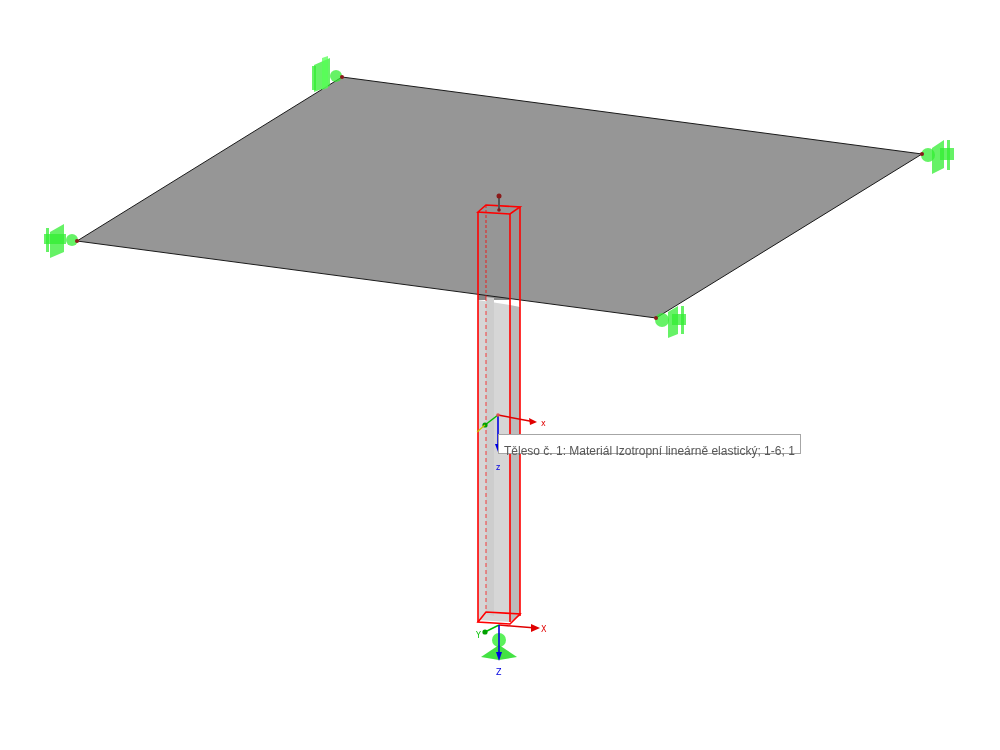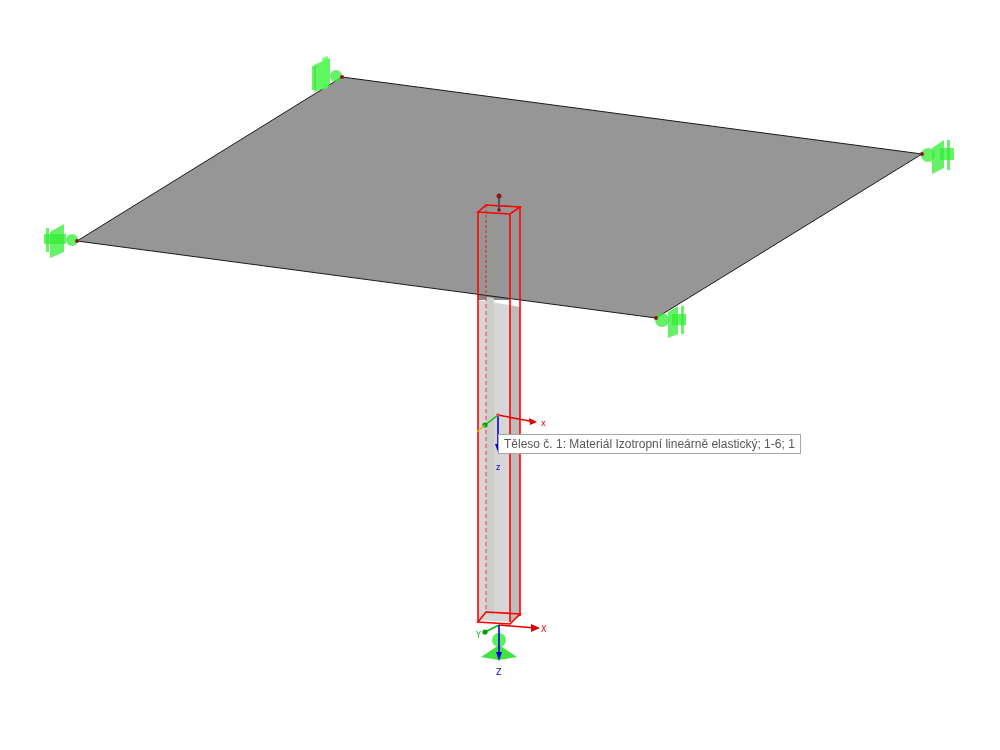--- a/index.html
+++ b/index.html
@@ -24,21 +24,21 @@
     .axis-label {
       font-family: "DejaVu Sans", sans-serif;
       font-size: 8px;
     }
     #tooltip {
       position: absolute;
       left: 498px;
       top: 434px;
       height: 20px;
       line-height: 18px;
-      padding: 0 5px;
+      padding: 7px 5px;
       background: #ffffff;
       border: 1px solid #a6a6a6;
       color: #575757;
       font-family: "Liberation Sans", sans-serif;
       font-size: 12px;
       white-space: nowrap;
       box-sizing: border-box;
     }
   </style>
 </head>

